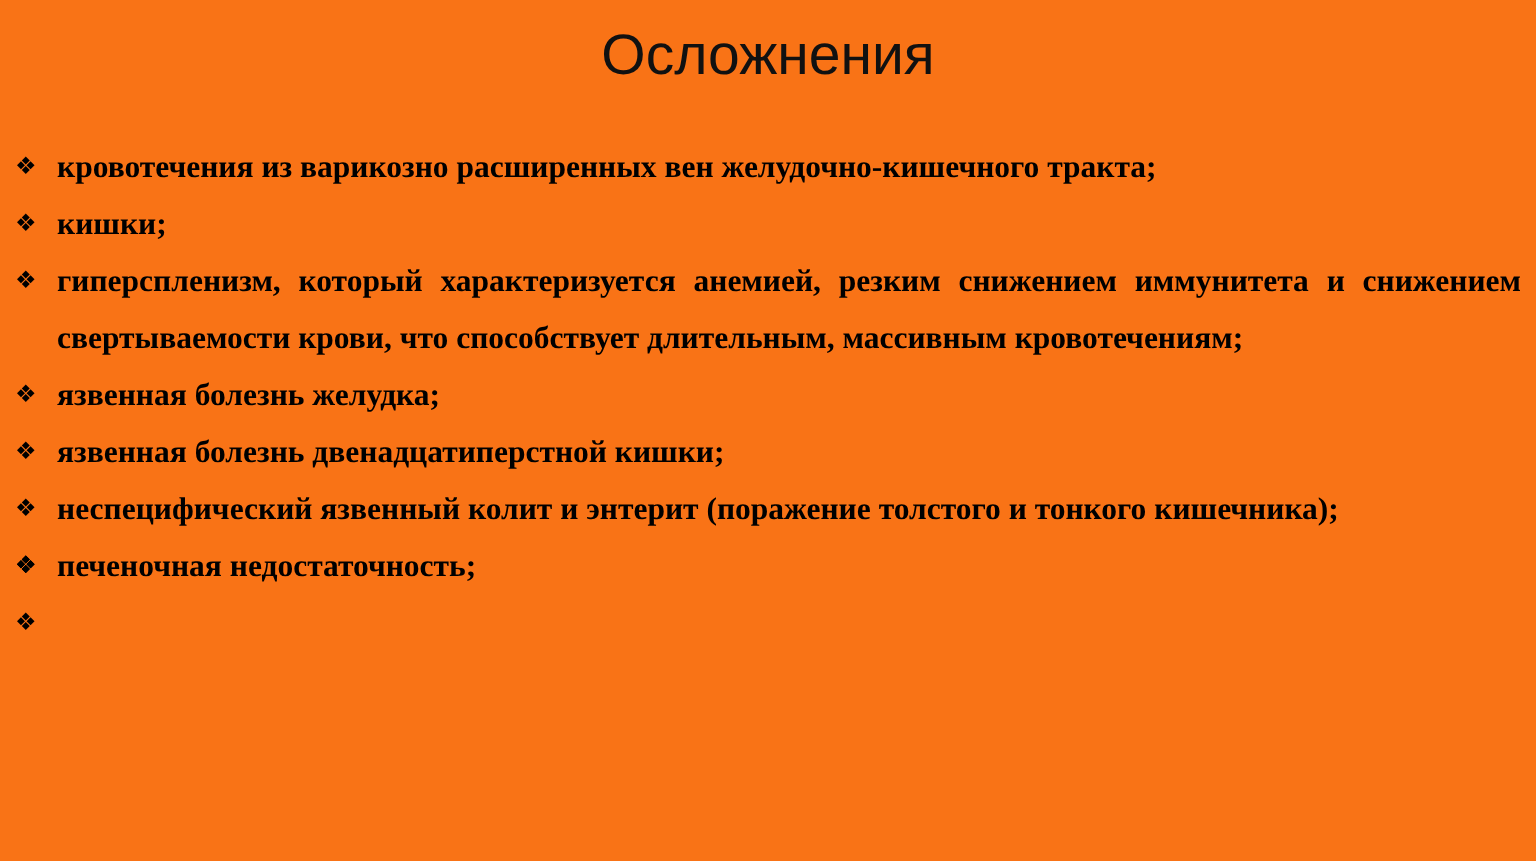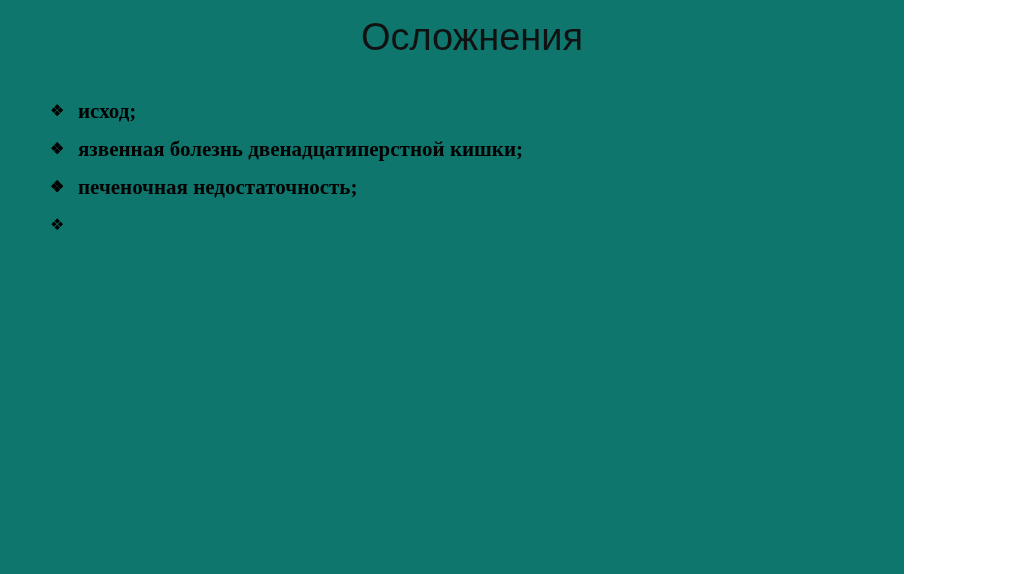--- a/index.html
+++ b/index.html
@@ -2,26 +2,25 @@
 <html lang="ru"><head>
 <meta charset="utf-8">
 <style>
   html, body {
     margin: 0;
     padding: 0;
     background: #ffffff;
   }
   .slide {
     position: relative;
-    width: 904px;
+    width: 1024px;
     height: 574px;
-    background: #0f766e;
+    background: #f97316;
     overflow: hidden;
     box-sizing: border-box;
-    padding-left: 40px;
   }
   .slide-title {
     margin: 14px auto 0 auto;
     text-align: center;
     font-family: "Liberation Sans", "DejaVu Sans", sans-serif;
     font-size: 38px;
     font-weight: 400;
     line-height: 46px;
     color: #111111;
   }
@@ -55,37 +54,41 @@
 </style>
 </head>
 <body>
 
 <div class="slide">
   <h1 class="slide-title">Осложнения</h1>
 
   <ul class="bullet-list">
     <li class="bullet-item">
       <span class="bullet-glyph">❖</span>
+      <span>кровотечения из варикозно расширенных вен желудочно-кишечного тракта;</span>
     </li>
     <li class="bullet-item">
       <span class="bullet-glyph">❖</span>
-      <span>исход;</span>
+      <span>кишки;</span>
     </li>
     <li class="bullet-item">
       <span class="bullet-glyph">❖</span>
+      <span>гиперспленизм, который характеризуется анемией, резким снижением иммунитета и снижением свертываемости крови, что способствует длительным, массивным кровотечениям;</span>
     </li>
     <li class="bullet-item">
       <span class="bullet-glyph">❖</span>
+      <span>язвенная болезнь желудка;</span>
     </li>
     <li class="bullet-item">
       <span class="bullet-glyph">❖</span>
       <span>язвенная болезнь двенадцатиперстной кишки;</span>
     </li>
     <li class="bullet-item">
       <span class="bullet-glyph">❖</span>
+      <span>неспецифический язвенный колит и энтерит (поражение толстого и тонкого кишечника);</span>
     </li>
     <li class="bullet-item">
       <span class="bullet-glyph">❖</span>
     </li>
     <li class="bullet-item">
       <span class="bullet-glyph">❖</span>
     </li>
     <li class="bullet-item">
       <span class="bullet-glyph">❖</span>
       <span>печеночная недостаточность;</span>

